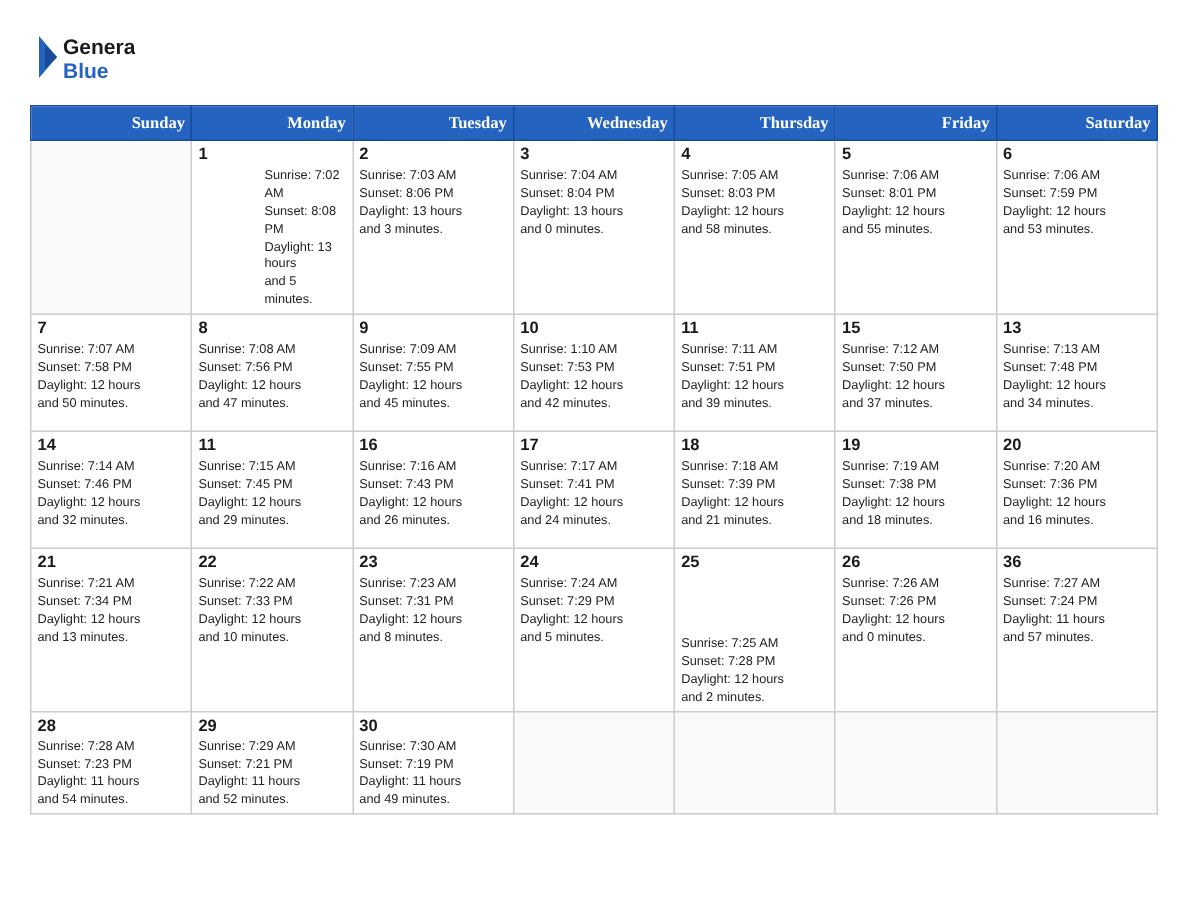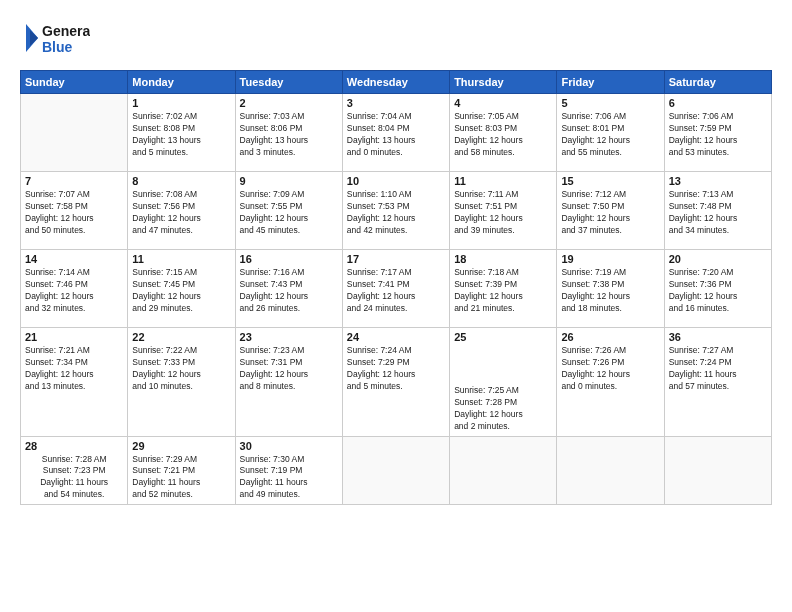--- a/index.html
+++ b/index.html
@@ -40,24 +40,25 @@
     }
     .calendar {
       width: 100%;
       border-collapse: collapse;
       font-size: 9.5px;
     }
     .calendar th {
       background: #2563c0;
       color: #fff;
       padding: 5px 4px;
-      text-align: left;
+      text-align: right;
       font-size: 11px;
       font-weight: bold;
       border: 1px solid #1a4a9a;
+      font-family: Liberation Serif, serif;
     }
     .calendar td {
       border: 1px solid #ccc;
       vertical-align: top;
       padding: 3px 4px;
       width: calc(100% / 7);
       height: 78px;
     }
     .day-num {
       font-size: 11px;
@@ -107,21 +108,21 @@
           <th>Thursday</th>
           <th>Friday</th>
           <th>Saturday</th>
         </tr>
     </thead>
     <tbody id="calendar-body">
     <tr>
           <td class="empty-cell"></td>
           <td>
             <span class="day-num">1</span>
-            <div class="day-info" style="white-space: pre-line;">Sunrise: 7:02 AM
+            <div class="day-info" style="white-space: pre-line; margin-left: 44px;">Sunrise: 7:02 AM
 Sunset: 8:08 PM
 Daylight: 13 hours
 and 5 minutes.</div>
           </td>
           <td>
             <span class="day-num">2</span>
             <div class="day-info" style="white-space: pre-line;">Sunrise: 7:03 AM
 Sunset: 8:06 PM
 Daylight: 13 hours
 and 3 minutes.</div>
@@ -304,21 +305,21 @@
             <span class="day-num">36</span>
             <div class="day-info" style="white-space: pre-line;">Sunrise: 7:27 AM
 Sunset: 7:24 PM
 Daylight: 11 hours
 and 57 minutes.</div>
           </td>
         </tr>
         <tr class="last-row">
           <td>
             <span class="day-num">28</span>
-            <div class="day-info" style="white-space: pre-line; text-align: center;">Sunrise: 7:28 AM
+            <div class="day-info" style="white-space: pre-line;">Sunrise: 7:28 AM
 Sunset: 7:23 PM
 Daylight: 11 hours
 and 54 minutes.</div>
           </td>
           <td>
             <span class="day-num">29</span>
             <div class="day-info" style="white-space: pre-line;">Sunrise: 7:29 AM
 Sunset: 7:21 PM
 Daylight: 11 hours
 and 52 minutes.</div>

